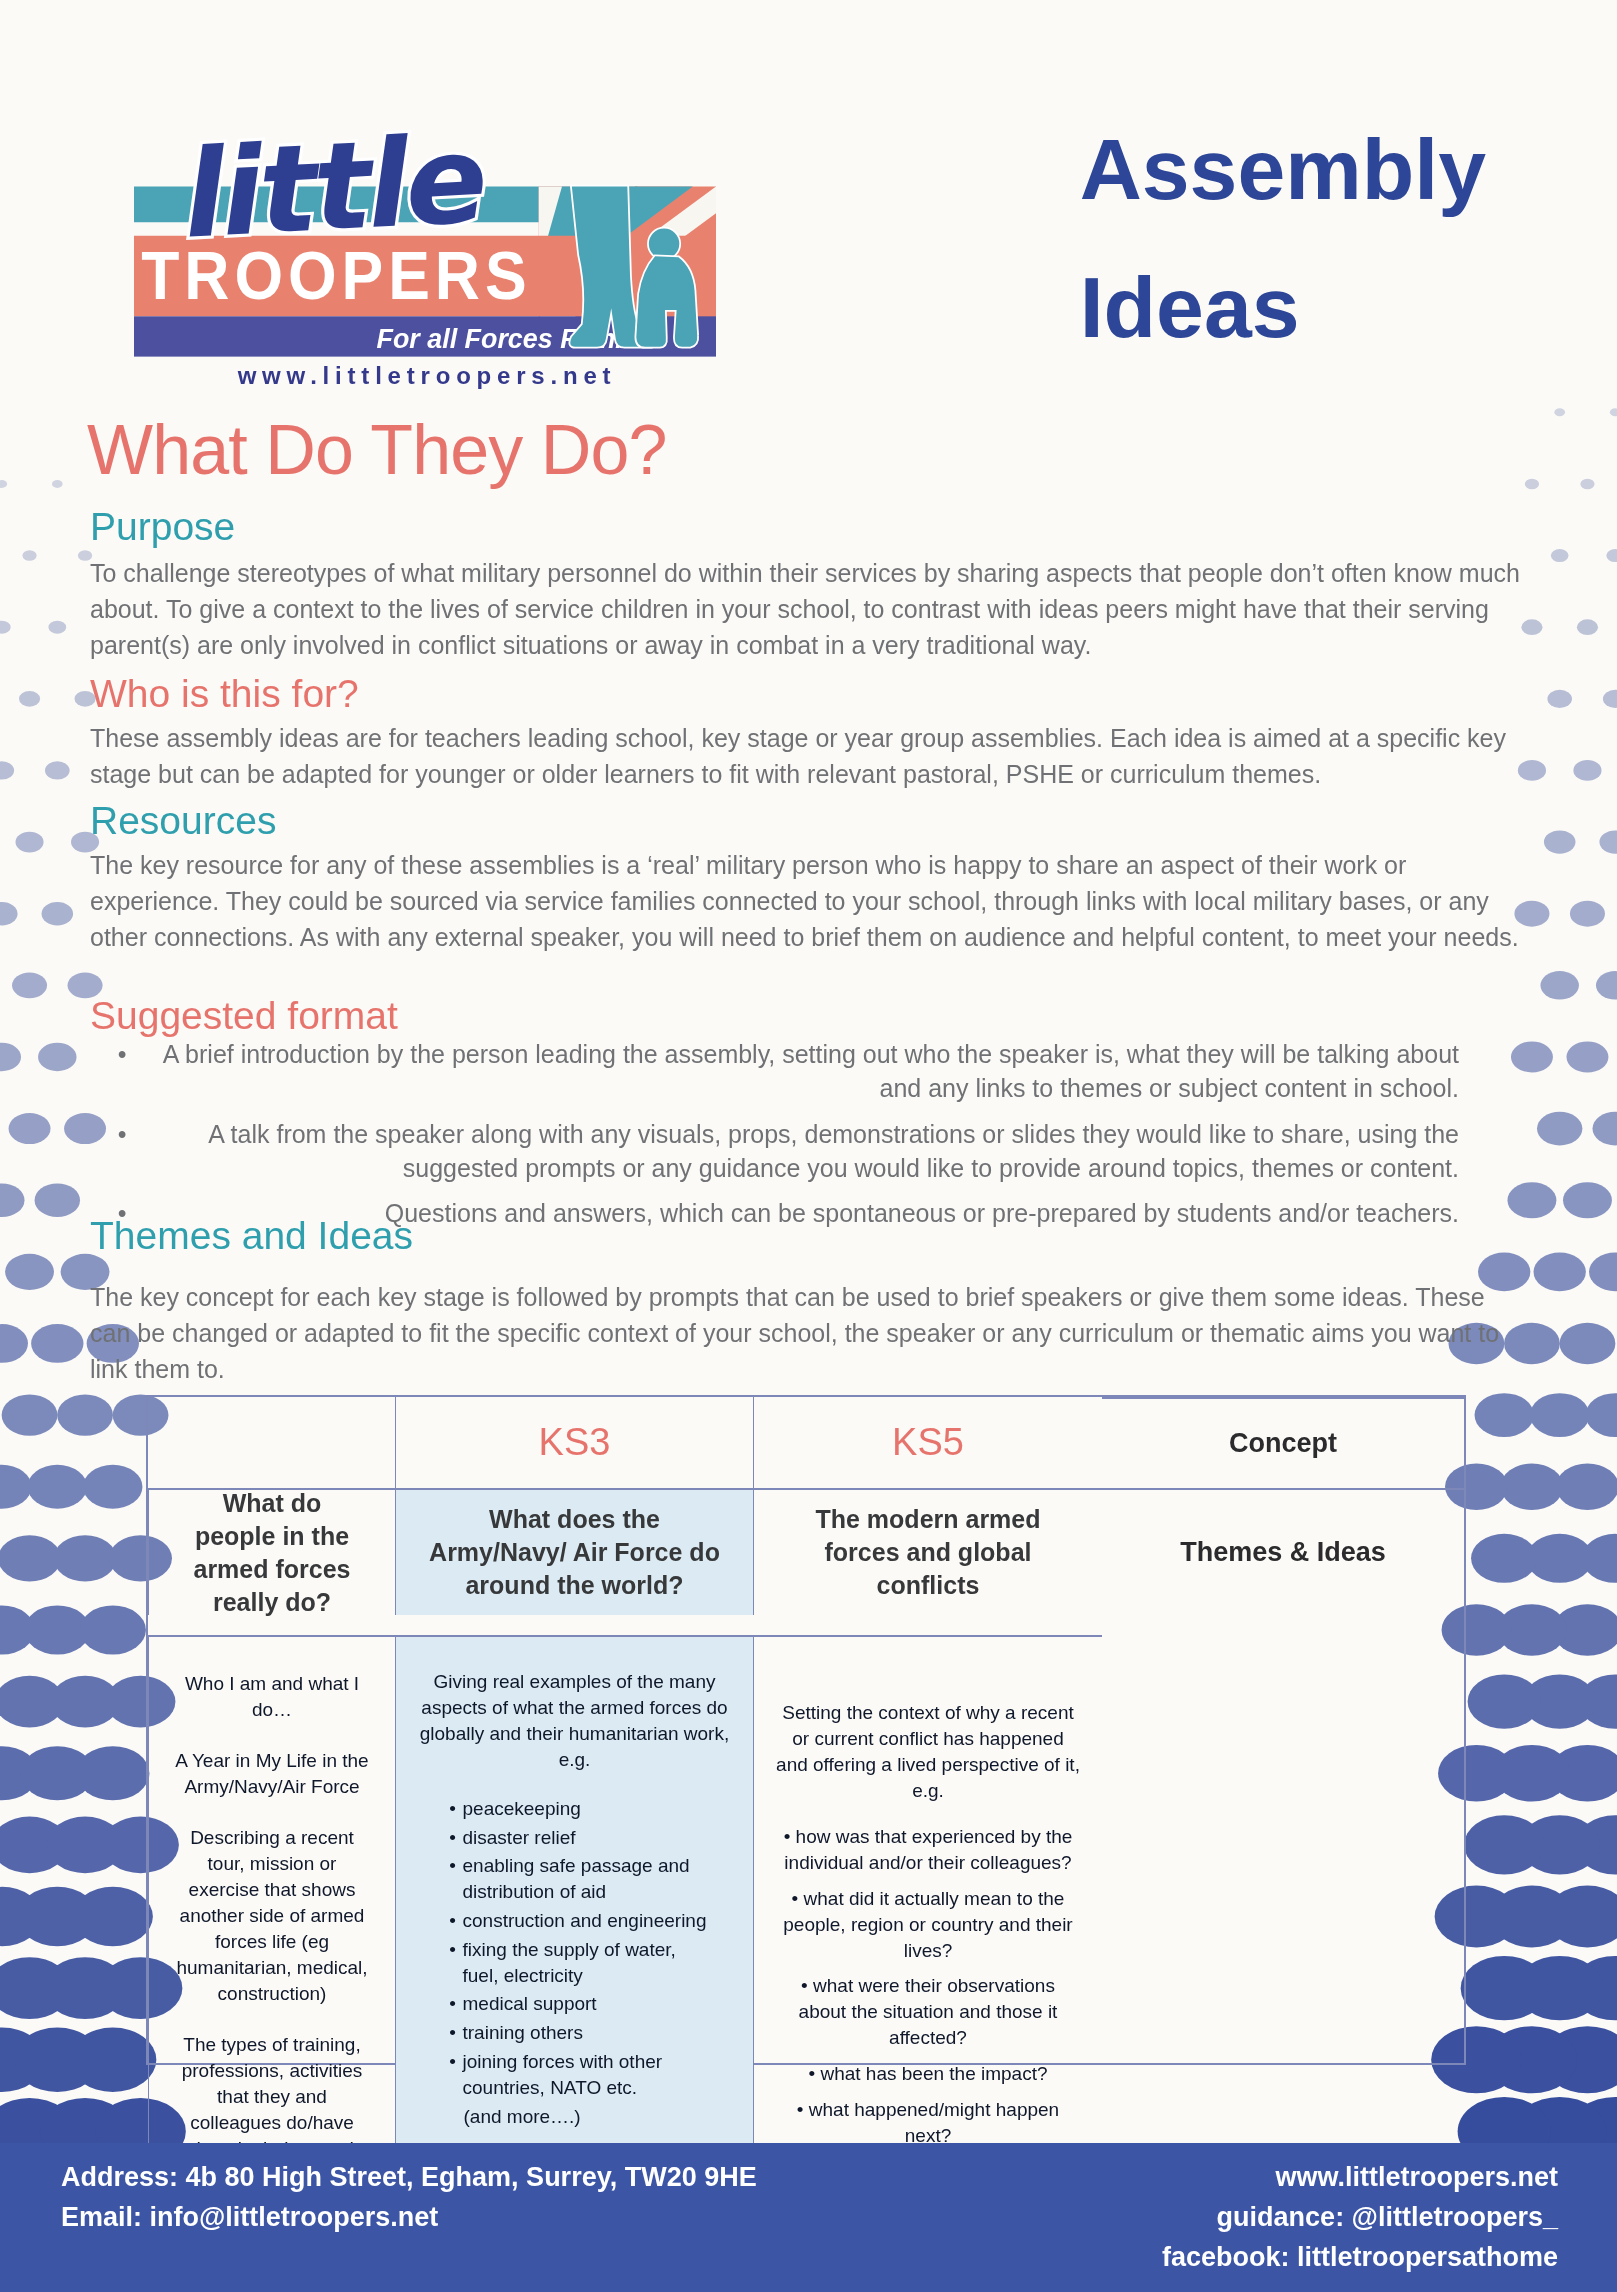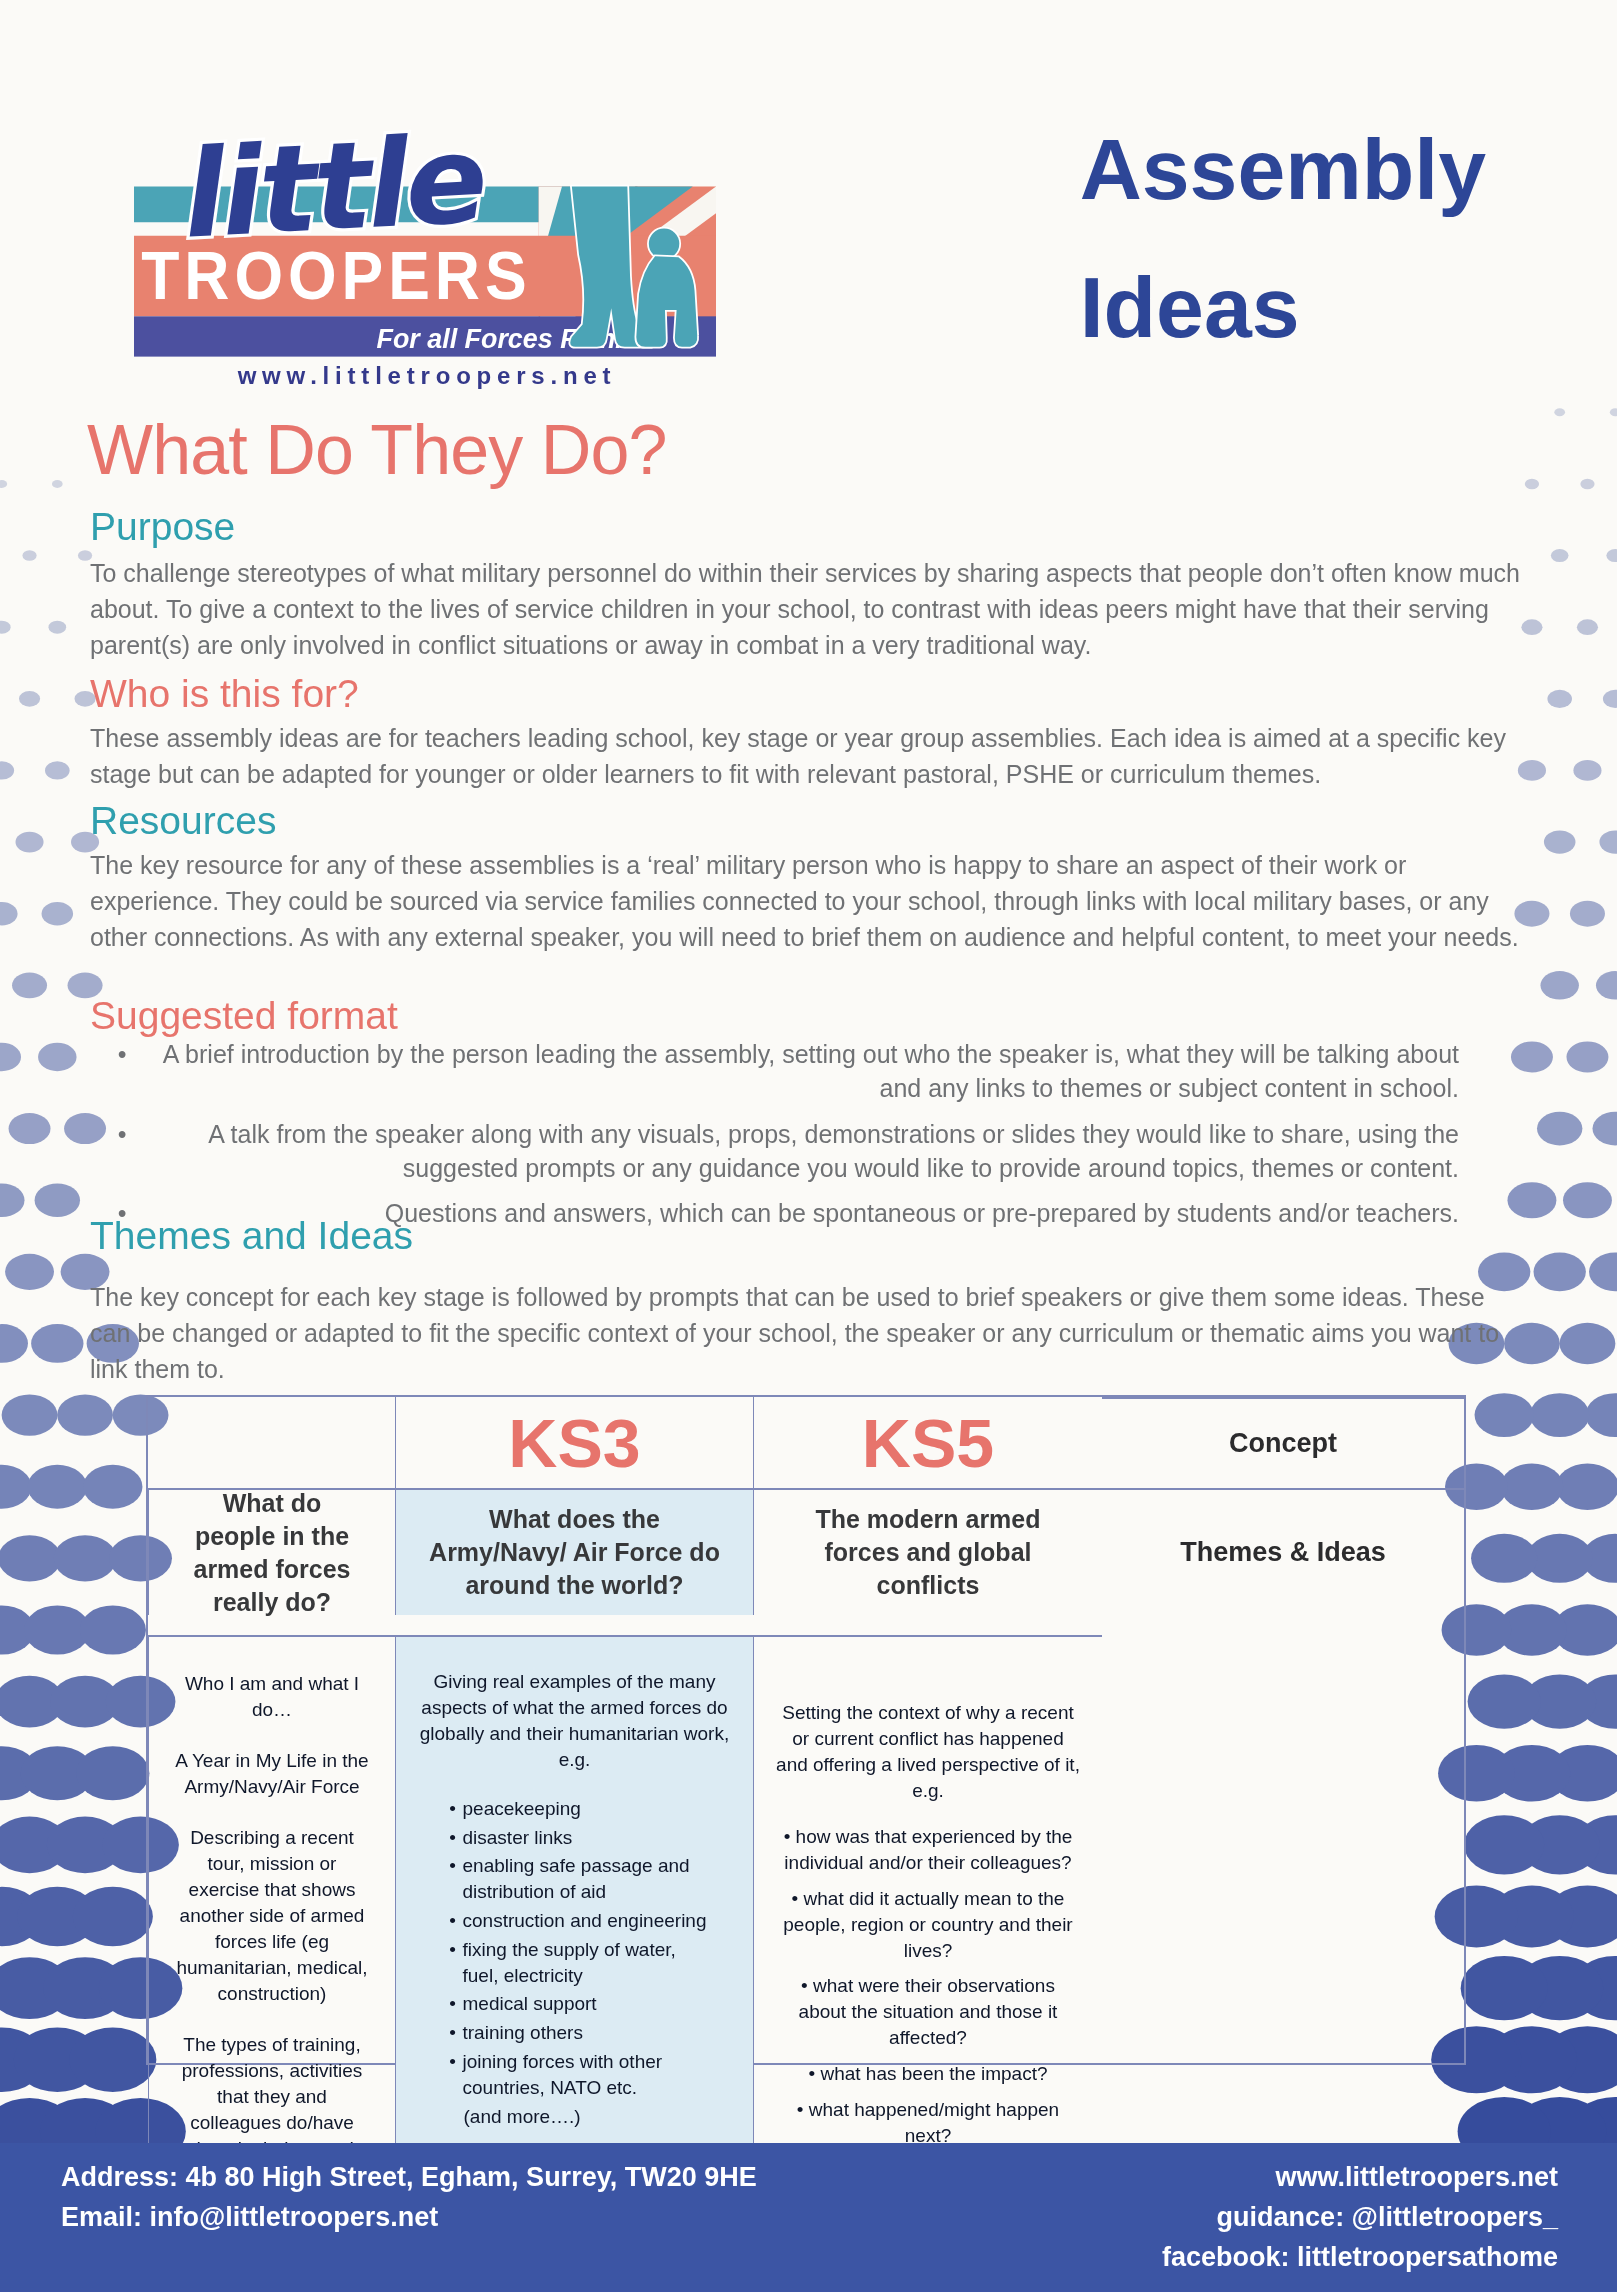--- a/index.html
+++ b/index.html
@@ -25,21 +25,21 @@
   .blts li::before{content:"\2022";position:absolute;left:1.8px;top:0;}
 
   
   .tbl{left:146px;top:1395px;width:1320px;height:670px;border:2.7px solid #7e88b8;
        display:grid;grid-template-columns:247px 358px 349px 1fr;grid-template-rows:91px 127px 1fr;
        box-sizing:border-box;background:transparent;}
   .cell{display:flex;flex-direction:column;align-items:center;justify-content:center;
         box-sizing:border-box;text-align:center;}
   .bL{border-left:1.8px solid #7e88b8;} .bT{border-top:2.7px solid #7e88b8;}
   .ks4bg{background:#dcebf3;}
-  .ks-head{font-size:68px;font-weight:700;}
+  .ks-head{font-size:38px;font-weight:400;}
   .ks-teal{color:#1d95a6;}
   .row-label{font-size:27px;font-weight:700;color:#2b2b2d;}
   .concept-cell{font-size:25px;font-weight:700;color:#37383a;line-height:33px;padding:0 30px;}
   .themes-cell{font-size:19px;color:#0f172a;line-height:26px;padding:21.5px 21.5px;margin-top:20px;}
   .ks3-item{margin:12.5px 0;}
   .ks4-wrap{align-items:stretch;justify-content:flex-start;padding-top:32px;}
   .ks4-intro{text-align:center;}
   .ks4-ul{list-style:none;margin:23px 0 0 30px;padding:0;width:269px;}
   .ks4-ul li{position:relative;padding-left:15px;text-align:left;margin-bottom:2.7px;}
   .ks4-ul li::before{content:"\2022";position:absolute;left:1.8px;top:0;}
@@ -271,21 +271,21 @@
       <div class="ks3-item">Who I am and what I do…</div>
       <div class="ks3-item">A Year in My Life in the Army/Navy/Air Force</div>
       <div class="ks3-item">Describing a recent tour, mission or exercise that shows another side of armed forces life (eg humanitarian, medical, construction)</div>
       <div class="ks3-item">The types of training, professions, activities that they and colleagues do/have done in their armed forces life</div>
     </div>
 
     <div class="cell bT bL themes-cell ks4bg ks4-wrap">
       <div class="ks4-intro">Giving real examples of the many aspects of what the armed forces do globally and their humanitarian work, e.g.</div>
       <ul class="ks4-ul">
         <li>peacekeeping</li>
-        <li>disaster links</li>
+        <li>disaster relief</li>
         <li>enabling safe passage and distribution of aid</li>
         <li>construction and engineering</li>
         <li>fixing the supply of water, fuel, electricity</li>
         <li>medical support</li>
         <li>training others</li>
         <li>joining forces with other countries, NATO etc.</li>
       </ul>
       <div class="ks4-more">(and more….)</div>
     </div>
 

